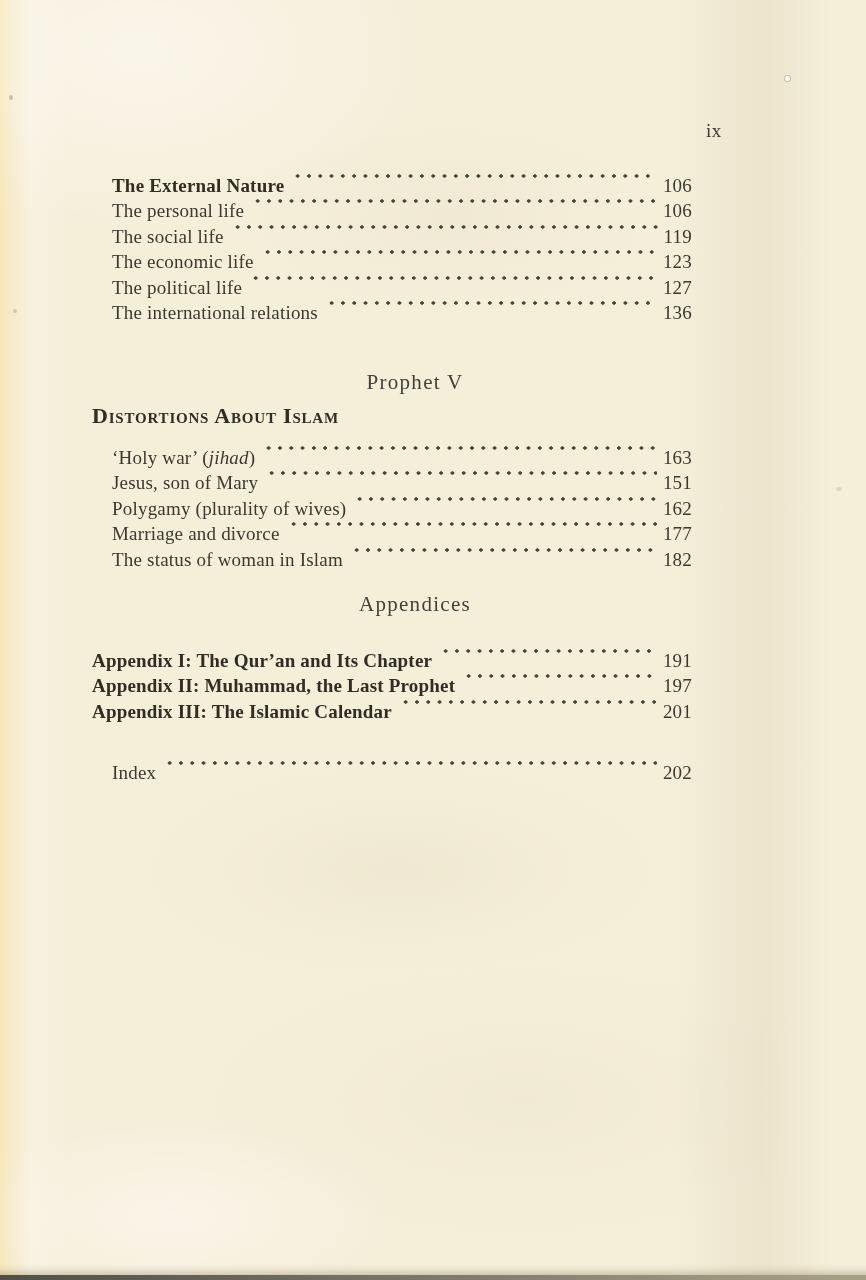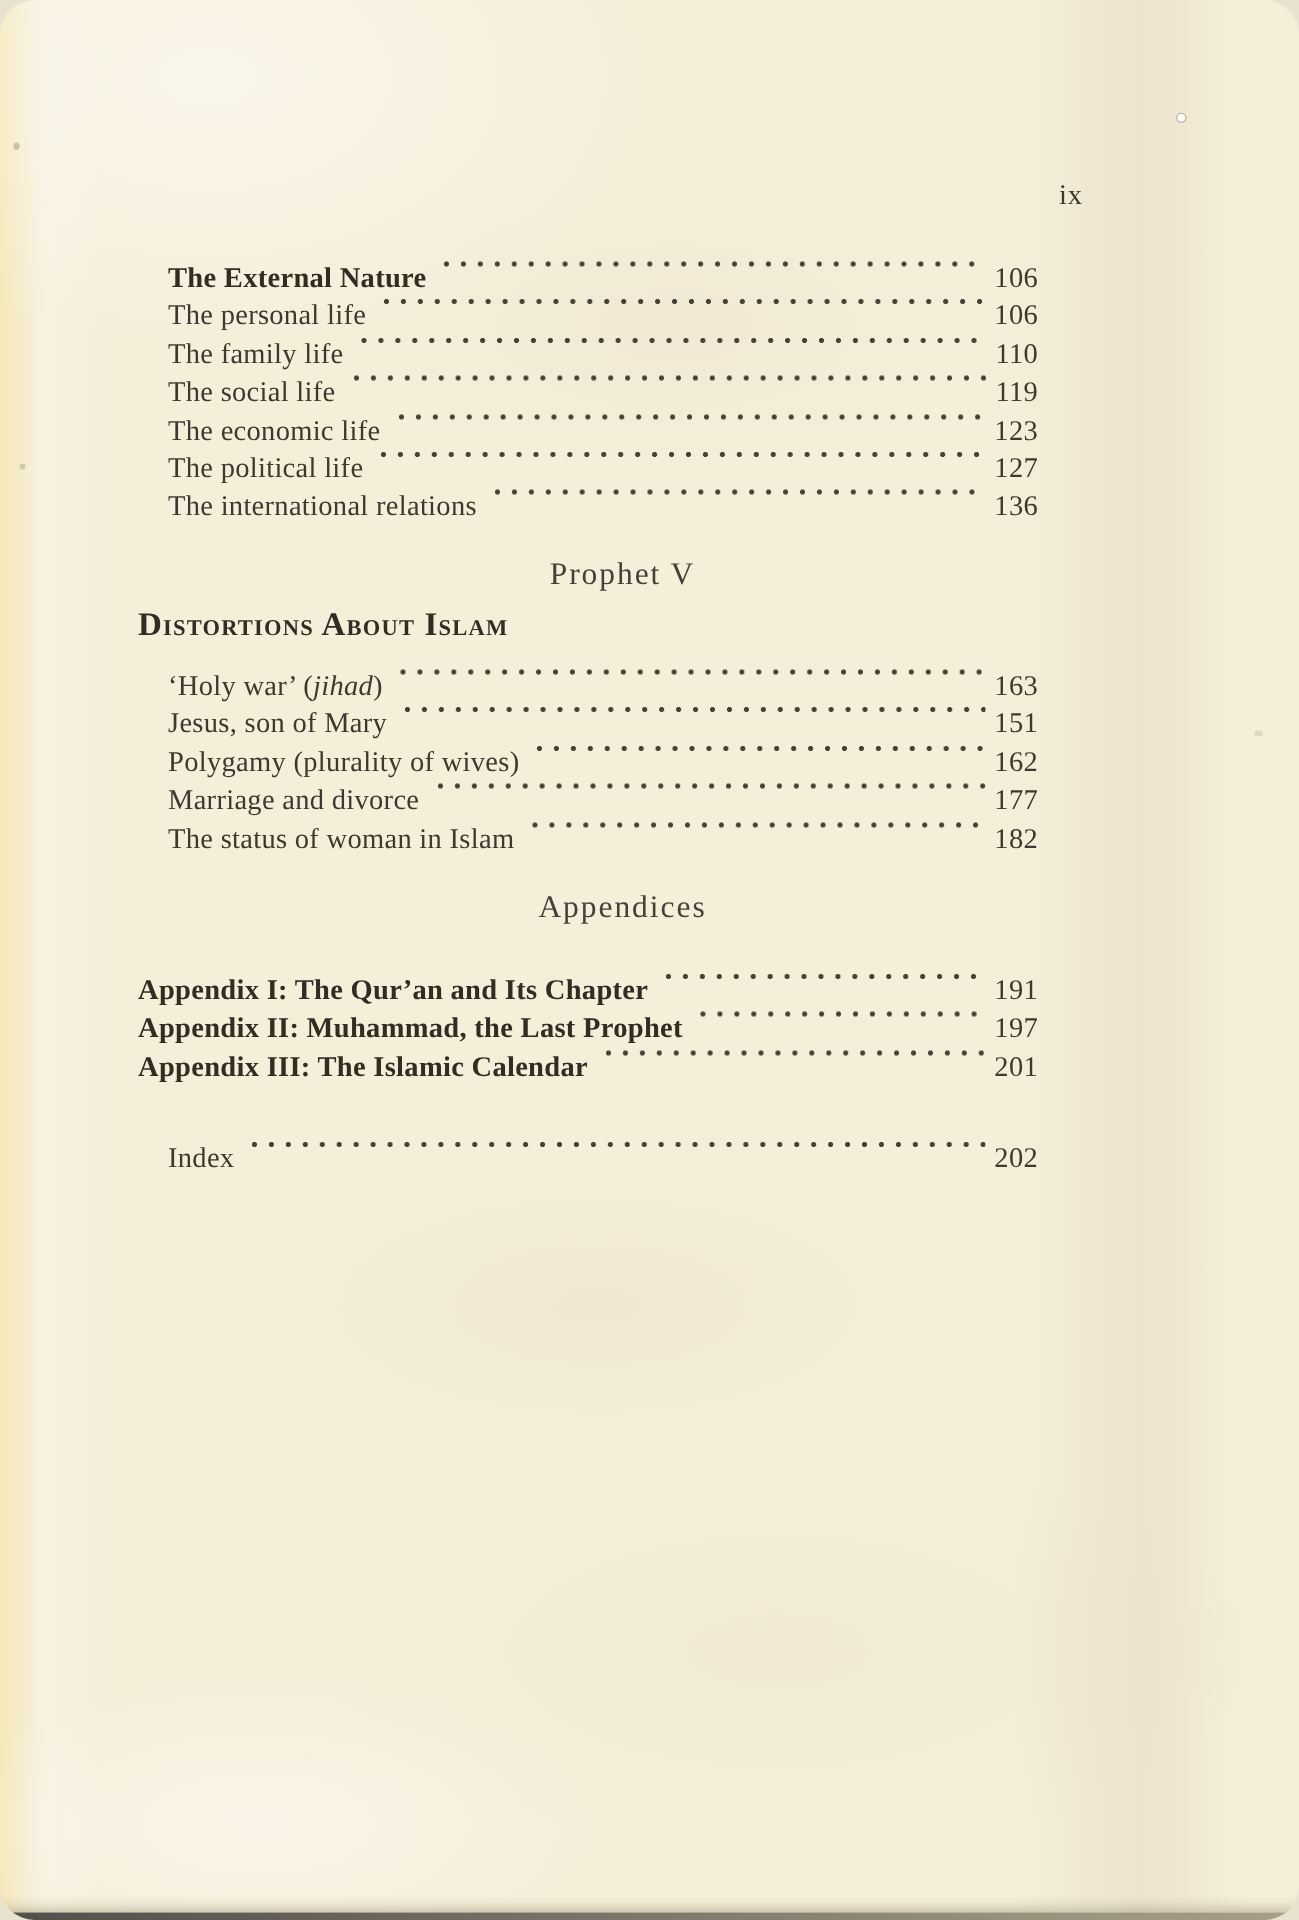--- a/index.html
+++ b/index.html
@@ -17,21 +17,20 @@
       radial-gradient(ellipse 300px 130px at 20% 95%, rgba(255,255,255,0.40), rgba(255,255,255,0) 75%),
       
       linear-gradient(90deg, rgba(247,231,180,0.95) 0px, rgba(247,231,180,0.50) 10px, rgba(255,255,255,0.18) 30px, rgba(255,255,255,0) 72px),
       
       linear-gradient(90deg, rgba(0,0,0,0) 78%, rgba(205,192,162,0.22) 88%, rgba(0,0,0,0) 96%),
       
       radial-gradient(ellipse 260px 120px at 52% 17%, rgba(222,210,182,0.18), rgba(0,0,0,0) 75%),
       radial-gradient(ellipse 340px 140px at 46% 68%, rgba(214,201,170,0.16), rgba(0,0,0,0) 75%),
       radial-gradient(ellipse 420px 180px at 60% 86%, rgba(218,206,176,0.14), rgba(0,0,0,0) 75%);
     color:var(--ink,#3e382e);
-    border-radius:23px;
   }
 
   
   .edge-bottom-band{
     position:absolute;left:0;bottom:5px;width:100%;height:11px;
     background:linear-gradient(0deg, rgba(150,140,110,0.38), rgba(150,140,110,0.10) 55%, rgba(150,140,110,0) 100%);
   }
   .edge-bottom{
     position:absolute;left:0;bottom:0;width:100%;height:5px;
     background:linear-gradient(90deg,#514f4a 0%, #66625a 25%, #817c6f 55%, #99927d 80%, #a79f87 100%);
@@ -97,25 +96,20 @@
   <section class="block blk1">
     <div class="row">
       <span class="lbl b">The External Nature</span>
       <span class="leader"></span>
       <span class="num">106</span>
     </div>
     <div class="row">
       <span class="lbl">The personal life</span>
       <span class="leader"></span>
       <span class="num">106</span>
-    </div>
-    <div class="row">
-      <span class="lbl">The family life</span>
-      <span class="leader"></span>
-      <span class="num">110</span>
     </div>
     <div class="row">
       <span class="lbl">The social life</span>
       <span class="leader"></span>
       <span class="num">119</span>
     </div>
     <div class="row">
       <span class="lbl">The economic life</span>
       <span class="leader"></span>
       <span class="num">123</span>

